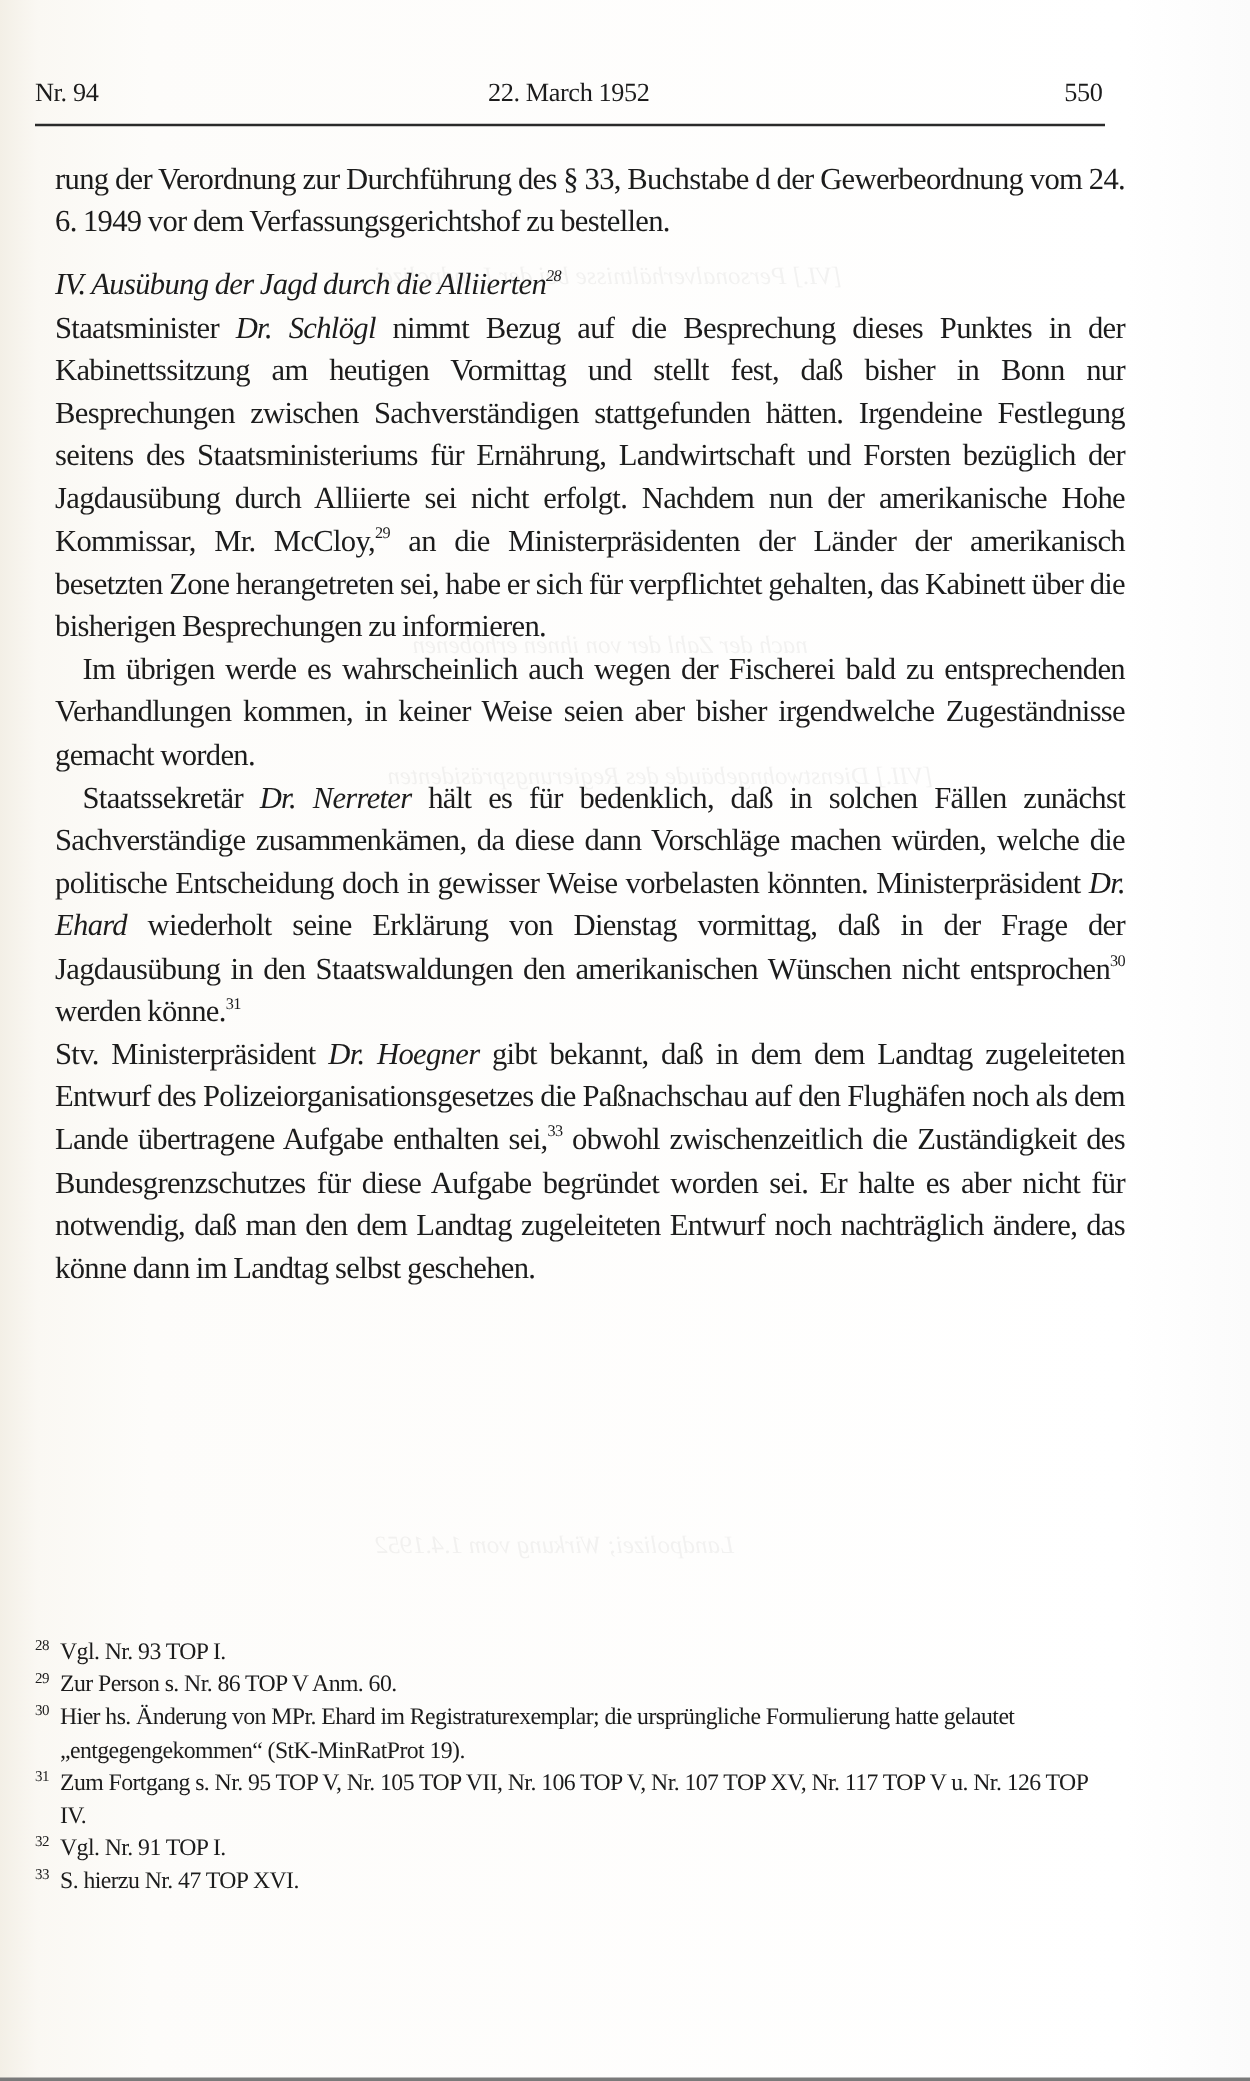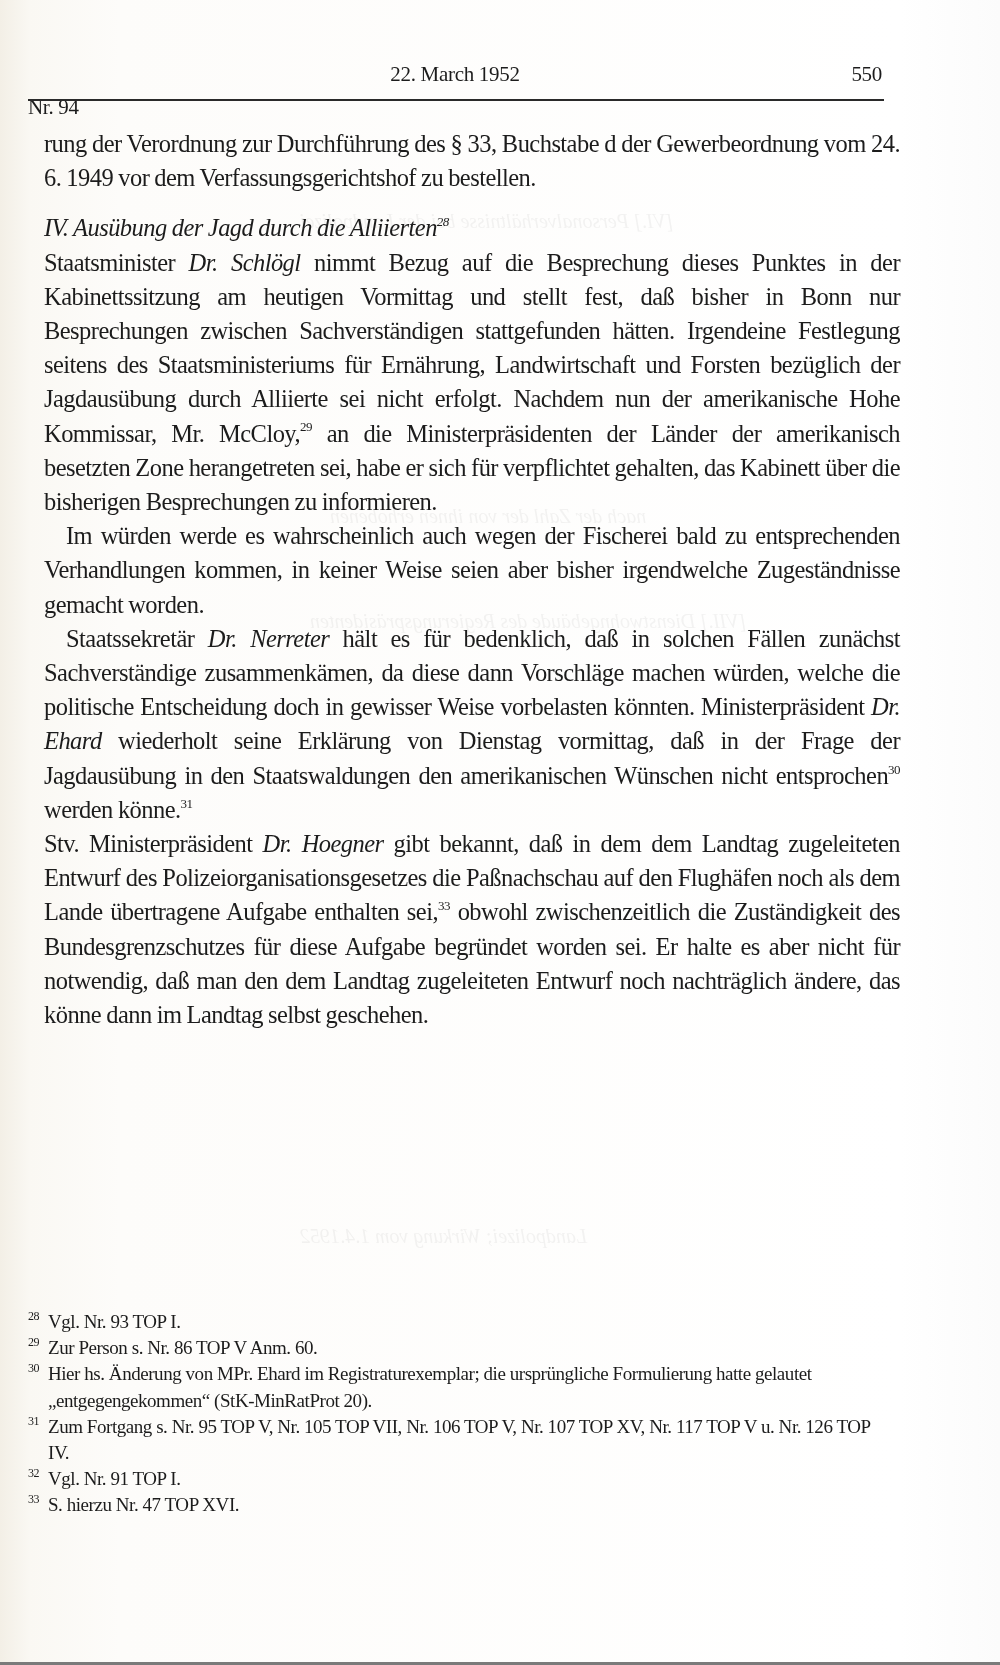--- a/index.html
+++ b/index.html
@@ -31,21 +31,21 @@
     }
     .header {
       position: absolute;
       left: 28px;
       top: 62px;
       width: 854px;
       height: 30px;
       font-size: 21px;
       letter-spacing: -0.3px;
     }
-    .header .left { position: absolute; left: 0; top: 0; margin-top: 33px; }
+    .header .left { position: absolute; left: 0; top: 0; }
     .header .center { position: absolute; left: 0; width: 100%; text-align: center; top: 0; }
     .header .right { position: absolute; right: 0; top: 0; }
     .header-rule {
       position: absolute;
       left: 28px;
       top: 99px;
       width: 856px;
       height: 2px;
       background: #2a2a2a;
     }
@@ -125,40 +125,40 @@
   </div>
   <div class="header-rule"></div>
 
   <div class="body-text">
     <p>rung der Verordnung zur Durchführung des § 33, Buchstabe d der Gewerbeordnung vom 24. 6. 1949 vor dem Verfassungsgerichtshof zu bestellen.</p>
 
     <p class="heading gap-v"><span>IV. Ausübung der Jagd durch die Alliierten</span><sup>28</sup></p>
 
     <p><span>Staatsminister </span><em>Dr. Schlögl</em><span> nimmt Bezug auf die Besprechung dieses Punktes in der Kabinettssitzung am heutigen Vormittag und stellt fest, daß bisher in Bonn nur Besprechungen zwischen Sachverständigen stattgefunden hätten. Irgendeine Festlegung seitens des Staatsministeriums für Ernährung, Landwirtschaft und Forsten bezüglich der Jagdausübung durch Alliierte sei nicht erfolgt. Nachdem nun der amerikanische Hohe Kommissar, Mr. McCloy,</span><sup>29</sup><span> an die Ministerpräsidenten der Länder der amerikanisch besetzten Zone herangetreten sei, habe er sich für verpflichtet gehalten, das Kabinett über die bisherigen Besprechungen zu informieren.</span></p>
 
-    <p class="indent">Im würden werde es wahrscheinlich auch wegen der Fischerei bald zu entsprechenden Verhandlungen kommen, in keiner Weise seien aber bisher irgendwelche Zugeständnisse gemacht worden.</p>
+    <p class="indent">Im übrigen werde es wahrscheinlich auch wegen der Fischerei bald zu entsprechenden Verhandlungen kommen, in keiner Weise seien aber bisher irgendwelche Zugeständnisse gemacht worden.</p>
 
     <p class="indent"><span>Staatssekretär </span><em>Dr. Nerreter</em><span> hält es für bedenklich, daß in solchen Fällen zunächst Sachverständige zusammenkämen, da diese dann Vorschläge machen würden, welche die politische Entscheidung doch in gewisser Weise vorbelasten könnten. Ministerpräsident </span><em>Dr. Ehard</em><span> wiederholt seine Erklärung von Dienstag vormittag, daß in der Frage der Jagdausübung in den Staatswaldungen den amerikanischen Wünschen nicht entsprochen</span><sup>30</sup><span> werden könne.</span><sup>31</sup></p>
 
 
     <p><span>Stv. Ministerpräsident </span><em>Dr. Hoegner</em><span> gibt bekannt, daß in dem dem Landtag zugeleiteten Entwurf des Polizeiorganisationsgesetzes die Paßnachschau auf den Flughäfen noch als dem Lande übertragene Aufgabe enthalten sei,</span><sup>33</sup><span> obwohl zwischenzeitlich die Zuständigkeit des Bundesgrenzschutzes für diese Aufgabe begründet worden sei. Er halte es aber nicht für notwendig, daß man den dem Landtag zugeleiteten Entwurf noch nachträglich ändere, das könne dann im Landtag selbst geschehen.</span></p>
   </div>
 
   <div class="footnotes">
     <div class="fn">
       <span class="num">28</span>
       <span>Vgl. Nr. 93 TOP I.</span>
     </div>
     <div class="fn">
       <span class="num">29</span>
       <span>Zur Person s. Nr. 86 TOP V Anm. 60.</span>
     </div>
     <div class="fn">
       <span class="num">30</span>
-      <span>Hier hs. Änderung von MPr. Ehard im Registraturexemplar; die ursprüngliche Formulierung hatte gelautet „entgegengekommen“ (StK-MinRatProt 20).</span>
+      <span>Hier hs. Änderung von MPr. Ehard im Registraturexemplar; die ursprüngliche Formulierung hatte gelautet „entgegengekommen“ (StK-MinRatProt 19).</span>
     </div>
     <div class="fn">
       <span class="num">31</span>
       <span>Zum Fortgang s. Nr. 95 TOP V, Nr. 105 TOP VII, Nr. 106 TOP V, Nr. 107 TOP XV, Nr. 117 TOP V u. Nr. 126 TOP IV.</span>
     </div>
     <div class="fn">
       <span class="num">32</span>
       <span>Vgl. Nr. 91 TOP I.</span>
     </div>
     <div class="fn">

